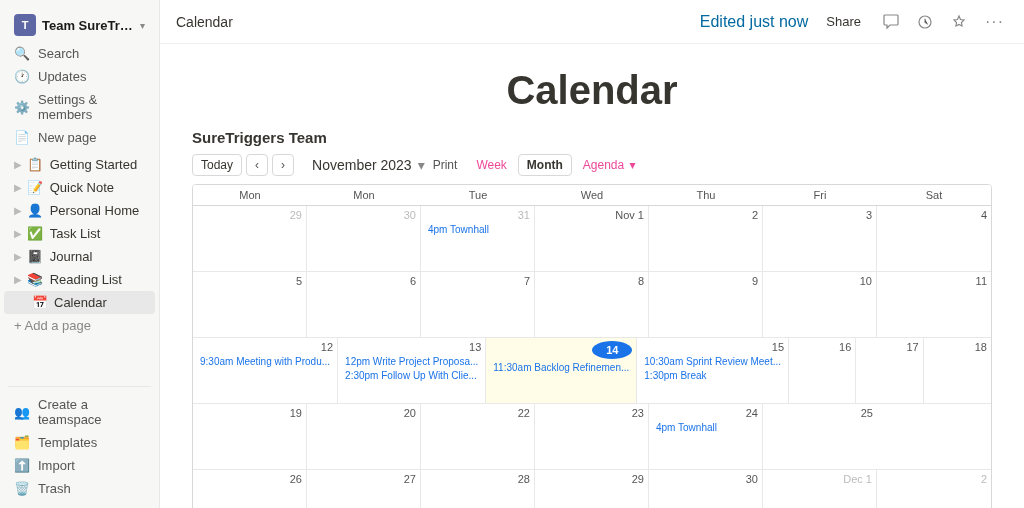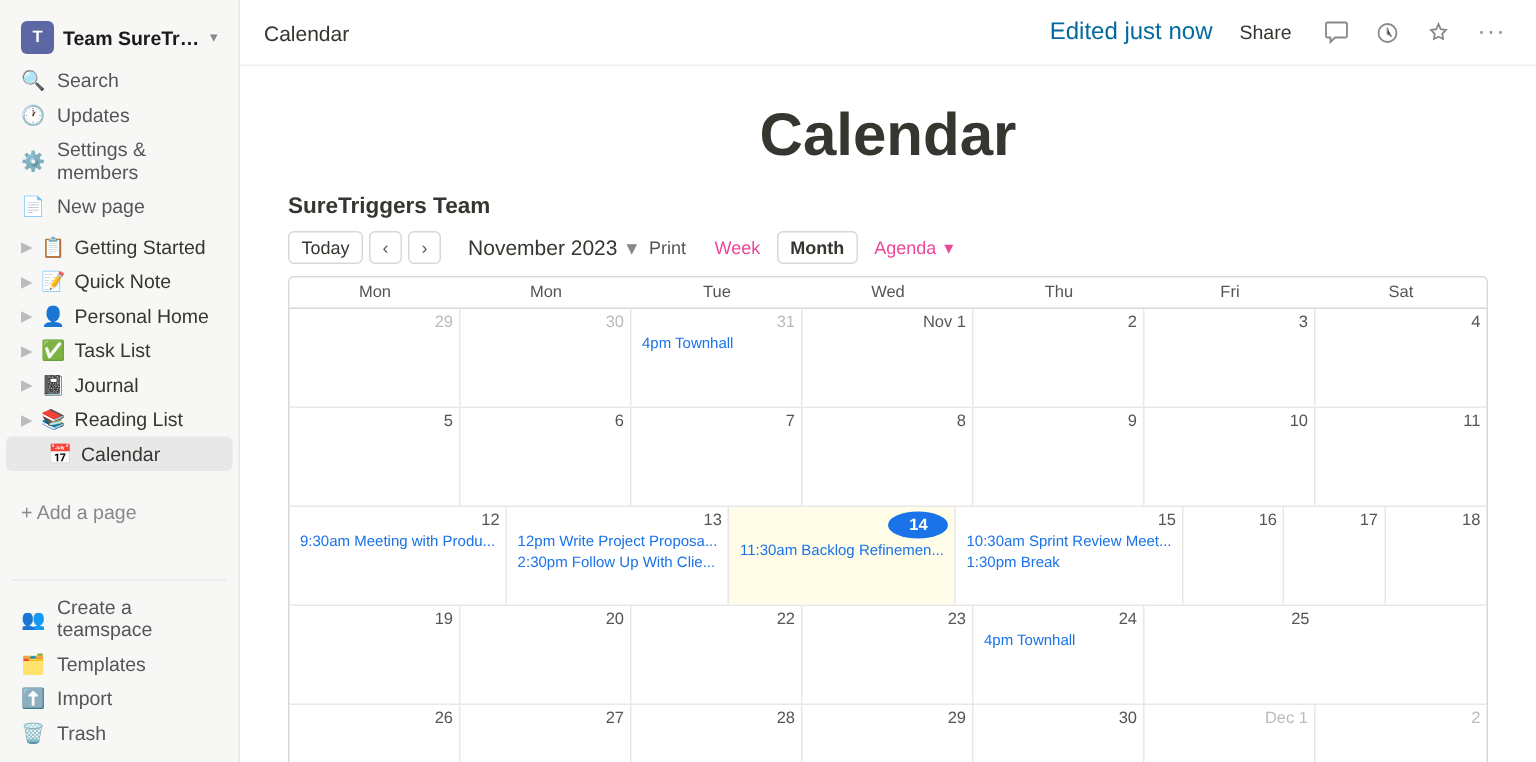--- a/index.html
+++ b/index.html
@@ -11,21 +11,21 @@
     .workspace-icon { width: 22px; height: 22px; background: #5c67a3; border-radius: 4px; color: #fff; display: flex; align-items: center; justify-content: center; font-size: 11px; font-weight: bold; flex-shrink: 0; }
     .workspace-name { font-size: 13px; font-weight: 600; color: #1a1a1a; flex: 1; white-space: nowrap; overflow: hidden; text-overflow: ellipsis; }
     .workspace-chevron { color: #888; font-size: 10px; }
     .sidebar-action { display: flex; align-items: center; gap: 8px; padding: 4px 10px; cursor: pointer; color: #555; border-radius: 4px; margin: 0 4px; font-size: 13px; }
     .sidebar-action .icon { width: 16px; text-align: center; color: #888; font-size: 13px; }
     .sidebar-section { margin-top: 4px; }
     .sidebar-item { display: flex; align-items: center; gap: 6px; padding: 4px 10px; cursor: pointer; color: #37352f; border-radius: 4px; margin: 0 4px; font-size: 13px; }
     .sidebar-item.active { background: #e8e8e8; font-weight: 500; }
     .sidebar-item .icon { width: 16px; text-align: center; font-size: 13px; color: #888; flex-shrink: 0; }
     .sidebar-item .arrow { color: #bbb; font-size: 10px; }
-    .sidebar-add { display: flex; align-items: center; gap: 6px; padding: 20px 10px; cursor: pointer; color: #888; border-radius: 4px; margin: 0 4px; font-size: 13px; }
+    .sidebar-add { display: flex; align-items: center; gap: 6px; padding: 4px 10px; cursor: pointer; color: #888; border-radius: 4px; margin: 0 4px; font-size: 13px; }
     .sidebar-divider { height: 1px; background: #e8e8e8; margin: 6px 8px; }
     .sidebar-bottom { margin-top: auto; }
     .sidebar-bottom-item { display: flex; align-items: center; gap: 8px; padding: 4px 10px; cursor: pointer; color: #555; border-radius: 4px; margin: 0 4px; font-size: 13px; }
     .sidebar-bottom-item .icon { width: 16px; text-align: center; color: #888; }
 
     
     #main { flex: 1; display: flex; flex-direction: column; overflow: hidden; }
     #topbar { display: flex; align-items: center; justify-content: space-between; padding: 0 16px; height: 44px; border-bottom: 1px solid #f0f0f0; }
     .topbar-title { font-size: 14px; color: #37352f; font-weight: 400; }
     .topbar-right { display: flex; align-items: center; gap: 10px; }

